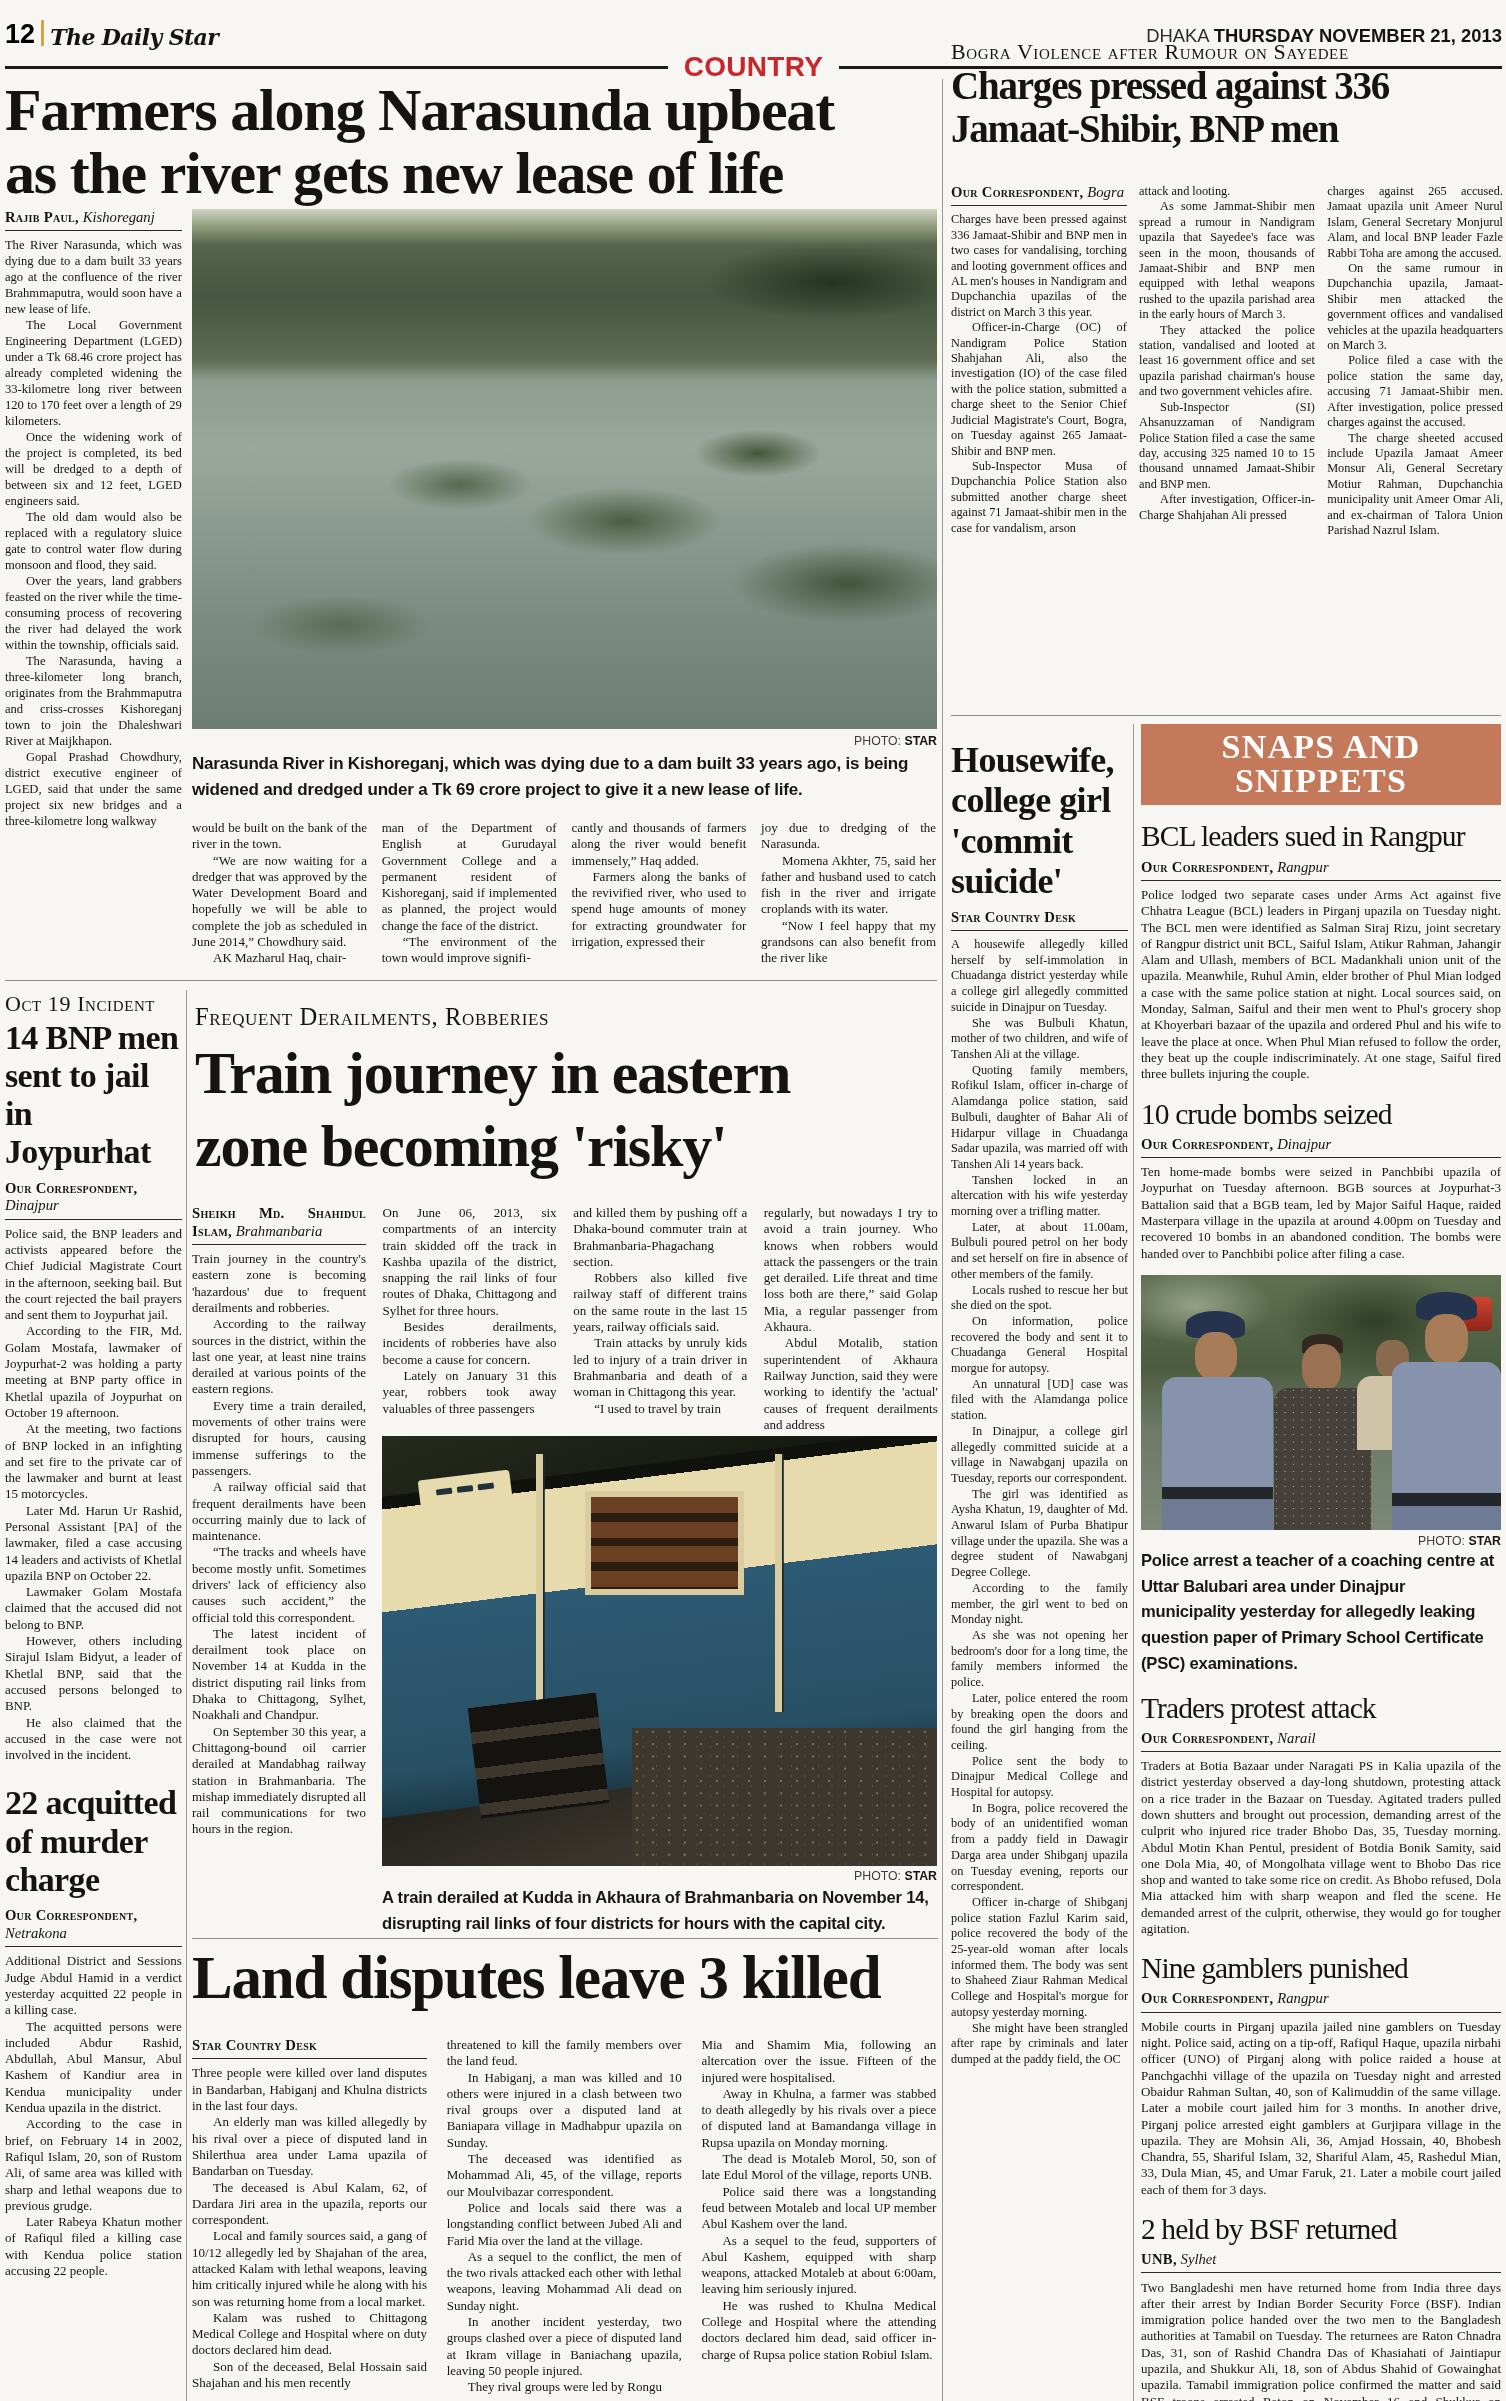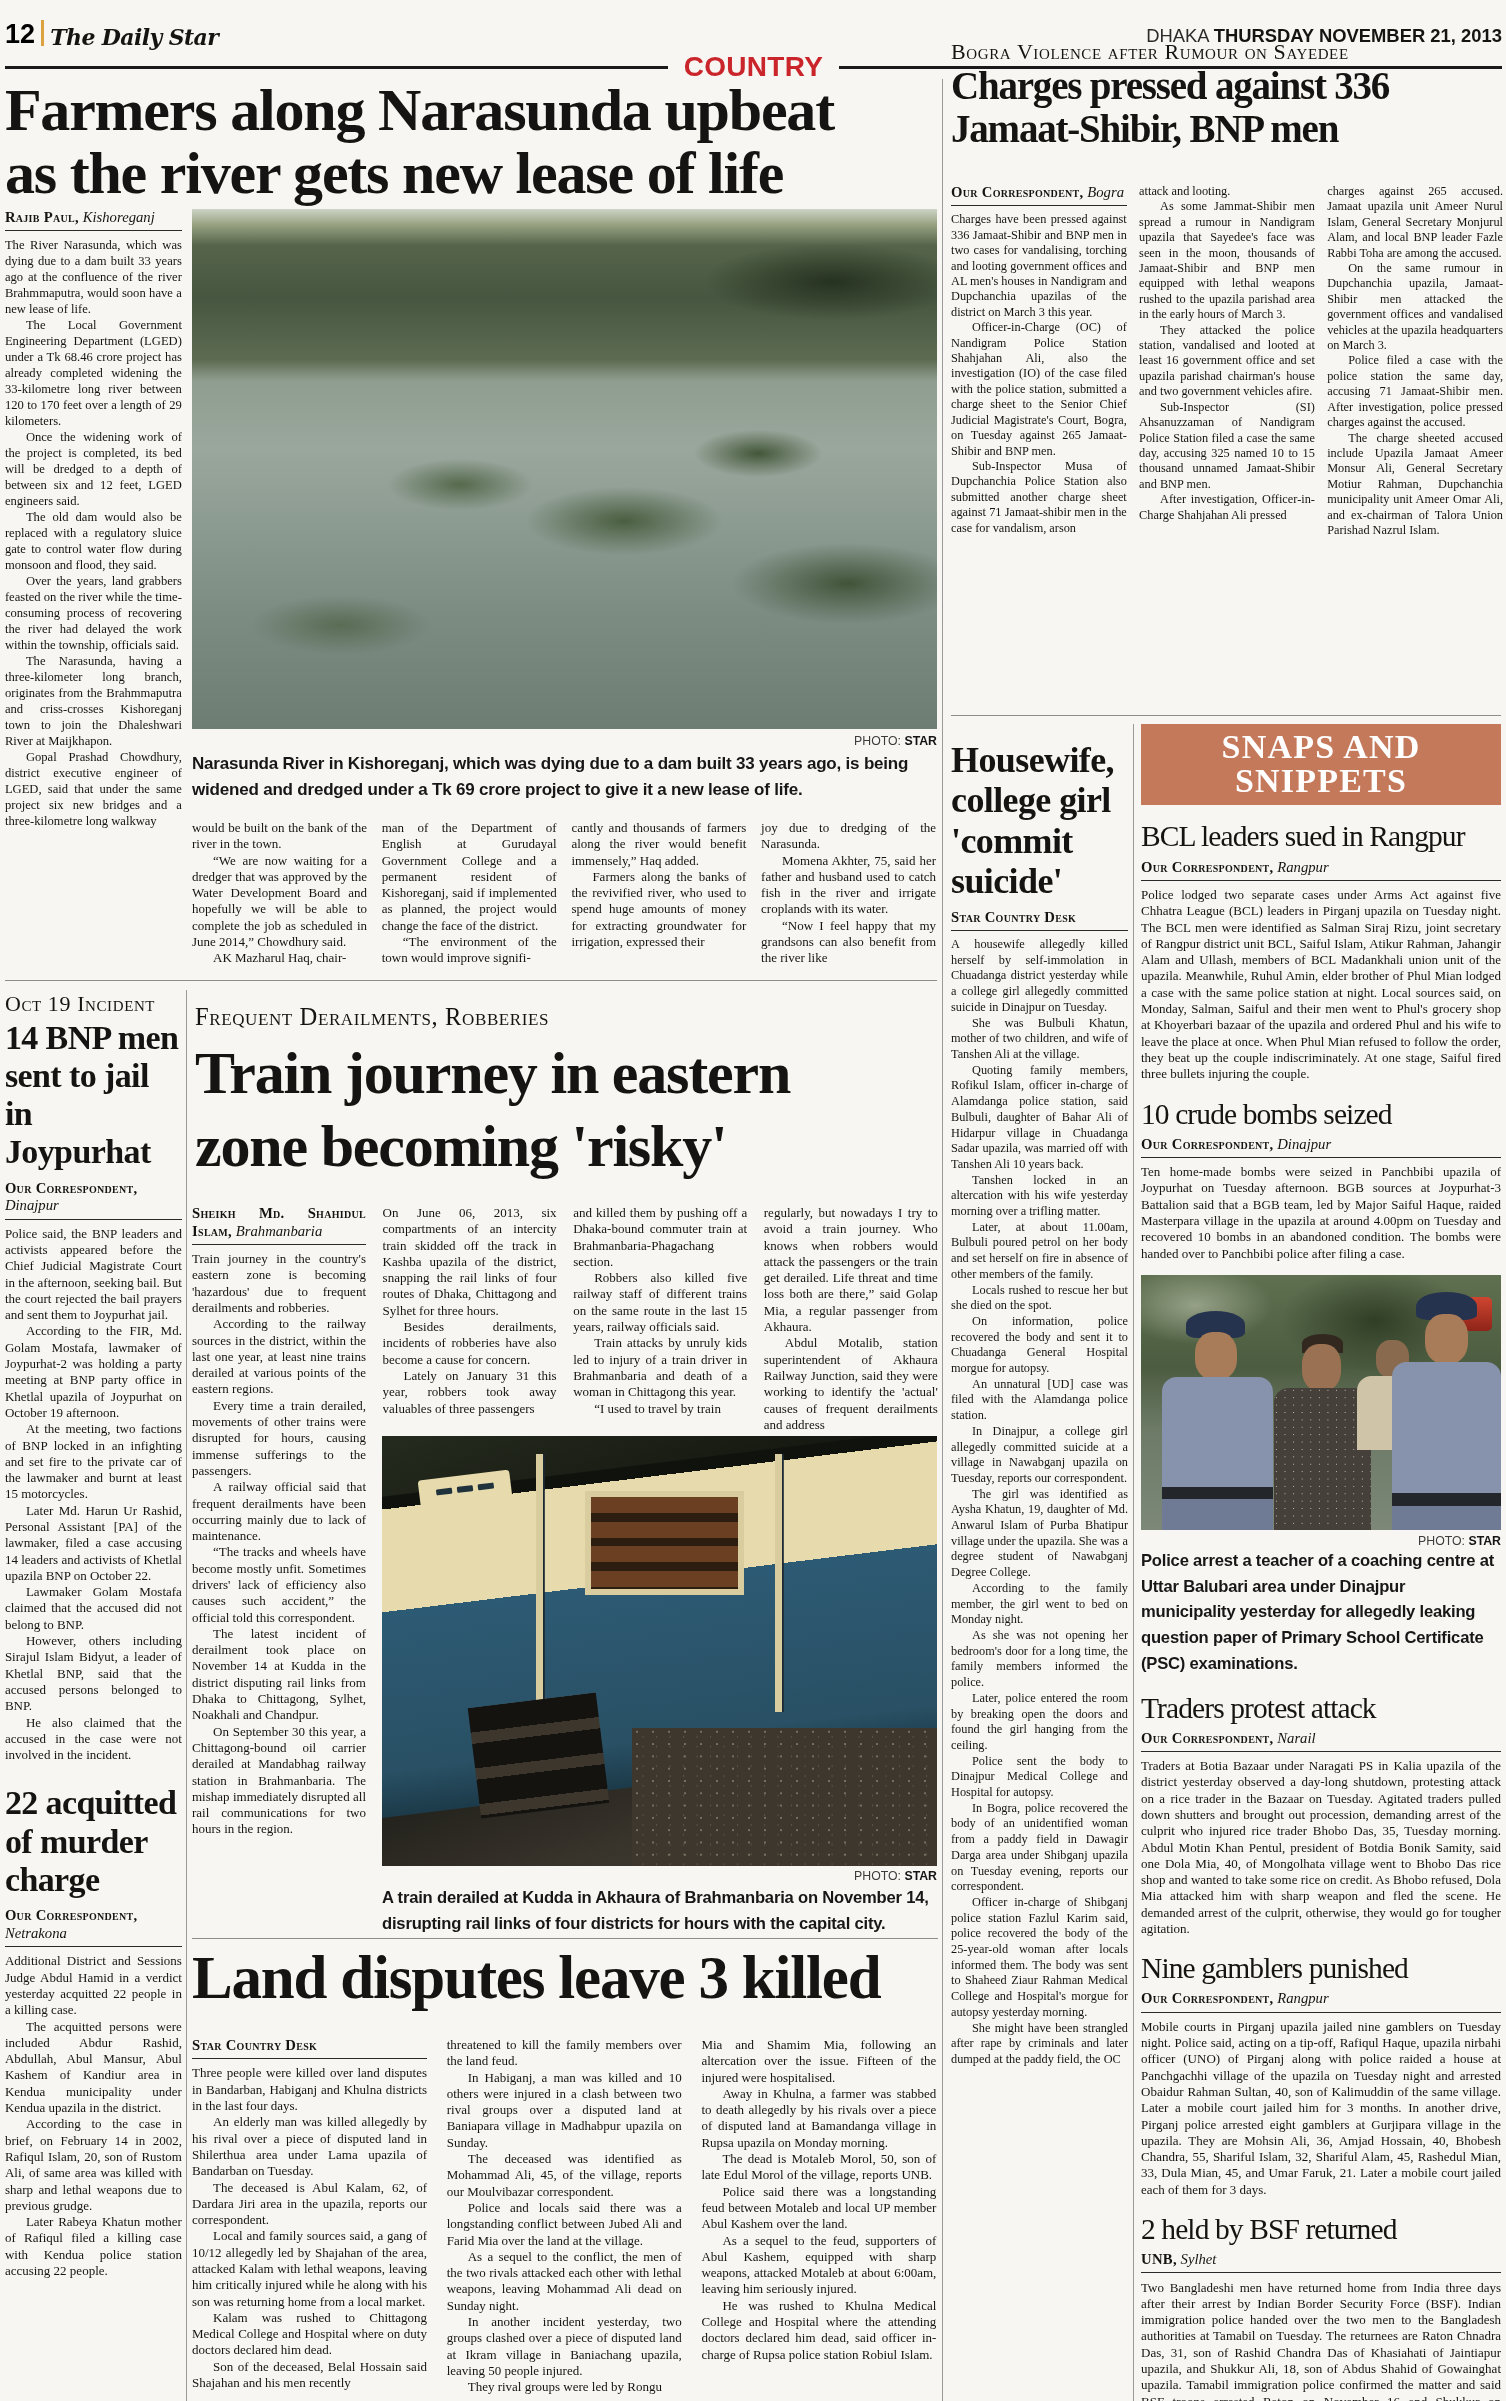--- a/index.html
+++ b/index.html
@@ -314,21 +314,21 @@
   </div>
 
   <div class="abs" style="top:740px;left:951px;width:177px;height:1678px;overflow:hidden;">
     <div class="headline h-side" style="font-size:36px;margin-bottom:7.4px;">Housewife, college girl 'commit suicide'</div>
     <div class="byline">
       <span class="by-name">Star Country Desk</span>
     </div>
     <div class="body-s plist" style="font-size:12.3px;line-height:15.7px;">
         <p class="para">A housewife allegedly killed herself by self-immolation in Chuadanga district yesterday while a college girl allegedly committed suicide in Dinajpur on Tuesday.</p>
         <p class="para">She was Bulbuli Khatun, mother of two children, and wife of Tanshen Ali at the village.</p>
-        <p class="para">Quoting family members, Rofikul Islam, officer in-charge of Alamdanga police station, said Bulbuli, daughter of Bahar Ali of Hidarpur village in Chuadanga Sadar upazila, was married off with Tanshen Ali 10 years back.</p>
+        <p class="para">Quoting family members, Rofikul Islam, officer in-charge of Alamdanga police station, said Bulbuli, daughter of Bahar Ali of Hidarpur village in Chuadanga Sadar upazila, was married off with Tanshen Ali 14 years back.</p>
         <p class="para">Tanshen locked in an altercation with his wife yesterday morning over a trifling matter.</p>
         <p class="para">Later, at about 11.00am, Bulbuli poured petrol on her body and set herself on fire in absence of other members of the family.</p>
         <p class="para">Locals rushed to rescue her but she died on the spot.</p>
         <p class="para">On information, police recovered the body and sent it to Chuadanga General Hospital morgue for autopsy.</p>
         <p class="para">An unnatural [UD] case was filed with the Alamdanga police station.</p>
         <p class="para">In Dinajpur, a college girl allegedly committed suicide at a village in Nawabganj upazila on Tuesday, reports our correspondent.</p>
         <p class="para">The girl was identified as Aysha Khatun, 19, daughter of Md. Anwarul Islam of Purba Bhatipur village under the upazila. She was a degree student of Nawabganj Degree College.</p>
         <p class="para">According to the family member, the girl went to bed on Monday night.</p>
         <p class="para">As she was not opening her bedroom's door for a long time, the family members informed the police.</p>
         <p class="para">Later, police entered the room by breaking open the doors and found the girl hanging from the ceiling.</p>

